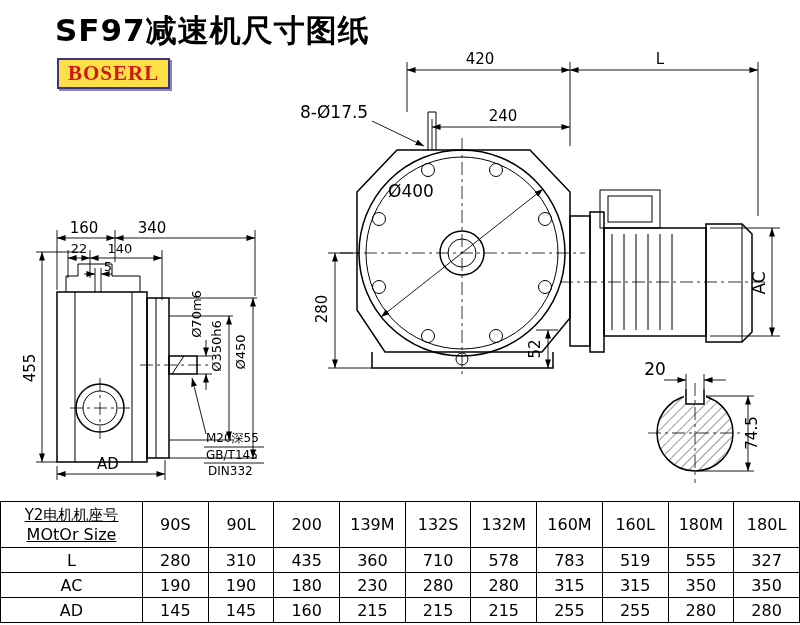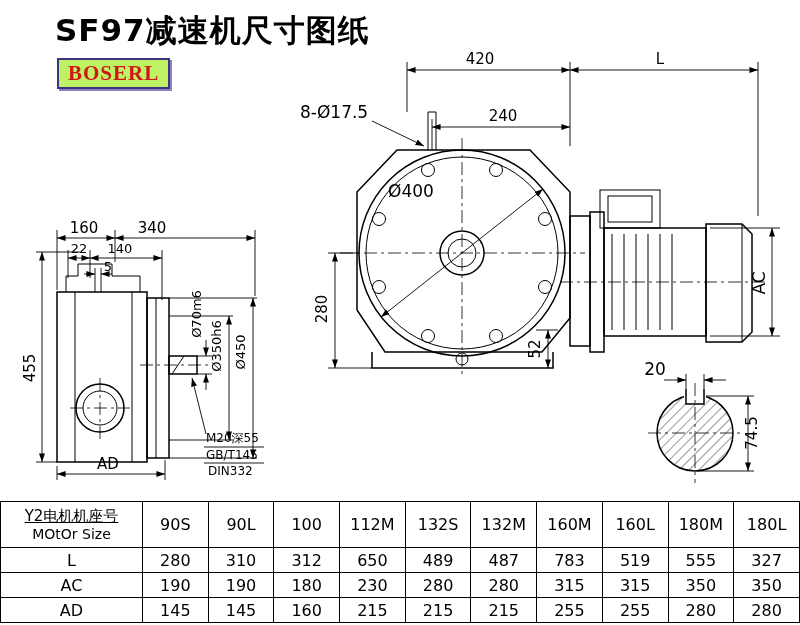--- a/index.html
+++ b/index.html
@@ -1,40 +1,40 @@
 <!DOCTYPE html>
 <html><head>
 <meta charset="utf-8">
 <style>
   * { margin:0; padding:0; box-sizing:border-box; }
   html,body { width:800px; height:625px; background:#fff; }
   body { font-family:"DejaVu Sans", sans-serif; color:#000; }
   .page { position:relative; width:800px; height:625px; background:#fff; overflow:hidden; }
 
   .title { position:absolute; left:55px; top:10px; font-size:31px; font-weight:bold; letter-spacing:1px; }
-  .logo { position:absolute; left:57px; top:58px; border:2px solid #3f3482; box-shadow:2px 2px 0 #8b83bd; padding:1px 9px; background:#bef264; }
+  .logo { position:absolute; left:57px; top:58px; border:2px solid #3f3482; box-shadow:2px 2px 0 #8b83bd; padding:1px 9px; background:#fde047; }
   .logo span { color:#d01616; font-family:"Liberation Serif", serif; font-size:21px; font-weight:bold; letter-spacing:1px; }
 
   svg.drawing { position:absolute; left:0; top:0; }
   .ol  { stroke:#000; stroke-width:1.5; fill:none; }
   .ol2 { stroke:#000; stroke-width:1;   fill:none; }
   .olw { stroke:#000; stroke-width:1.5; fill:#fff; }
   .olw2{ stroke:#000; stroke-width:1;   fill:#fff; }
   .dim { stroke:#000; stroke-width:0.9; fill:none; }
   .cl  { stroke:#000; stroke-width:0.8; fill:none; stroke-dasharray:13 4 3 4; }
   text.d  { font-family:"DejaVu Sans", sans-serif; font-size:15px; fill:#000; }
   text.dl { font-size:17px; }
   text.dm { font-size:13px; }
   text.ds { font-size:12px; }
 
   table.dim-table { position:absolute; left:0; top:501px; width:800px; border-collapse:collapse; table-layout:fixed; }
   .dim-table td { border:1px solid #000; text-align:center; vertical-align:middle; font-size:16px; height:25px; font-family:"DejaVu Sans", sans-serif; }
   .dim-table tr.hdr td { height:46px; }
   .h1 { font-size:15px;text-decoration:underline; }
-  .h2 { font-size:14px; }
+  .h2 { font-size:16px; text-decoration:underline; }
   col.c0 { width:142px; }
 </style>
 </head>
 <body>
 
 <div class="page">
 
   <div class="title">SF97减速机尺寸图纸</div>
   <div class="logo">
     <span>BOSERL</span>
@@ -227,37 +227,37 @@
         <col>
     </colgroup>
     <tbody>
       <tr class="hdr">
         <td>
           <div class="h1">Y2电机机座号</div>
           <div class="h2">MOtOr Size</div>
         </td>
         <td>90S</td>
         <td>90L</td>
-        <td>100</td>
-        <td>112M</td>
+        <td>200</td>
+        <td>139M</td>
         <td>132S</td>
         <td>132M</td>
         <td>160M</td>
         <td>160L</td>
         <td>180M</td>
         <td>180L</td>
       </tr>
       <tr>
         <td>L</td>
         <td>280</td>
         <td>310</td>
-        <td>312</td>
-        <td>650</td>
-        <td>489</td>
-        <td>487</td>
+        <td>435</td>
+        <td>360</td>
+        <td>710</td>
+        <td>578</td>
         <td>783</td>
         <td>519</td>
         <td>555</td>
         <td>327</td>
       </tr>
       <tr>
         <td>AC</td>
         <td>190</td>
         <td>190</td>
         <td>180</td>

